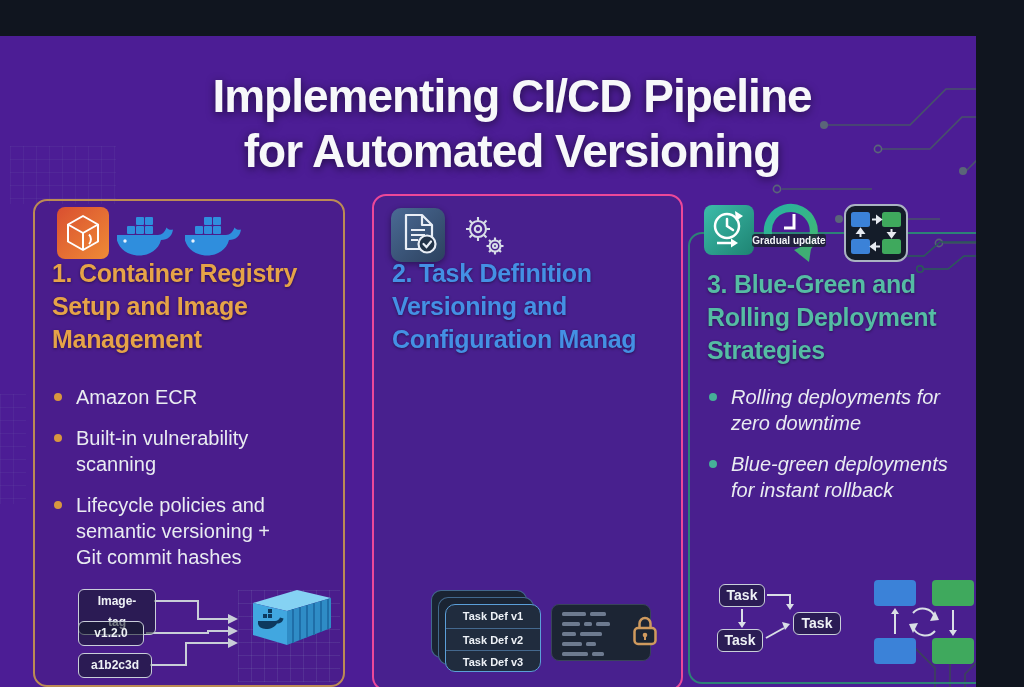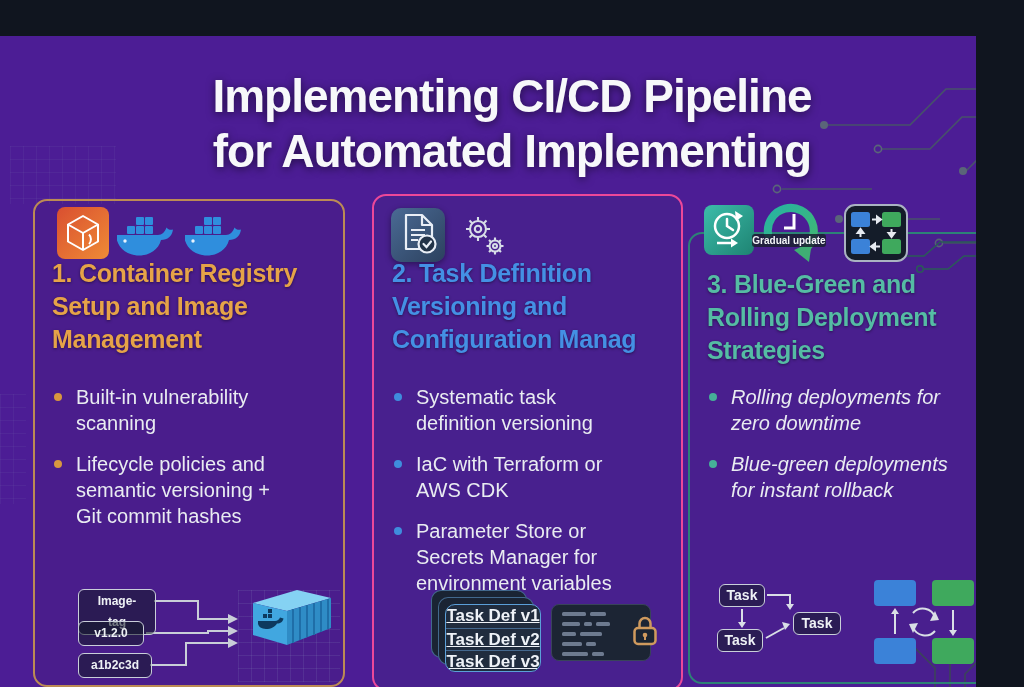--- a/index.html
+++ b/index.html
@@ -47,21 +47,21 @@
   .p2 .btext{width:225px;}
   .p3 .btext{width:232px;}
   
   .pill{position:absolute;border:1.5px solid #c9cfd9;border-radius:6px;background:rgba(18,26,38,.55);
     color:#eef1f5;font-weight:bold;font-size:12px;line-height:21px;padding:1px 10px;text-align:center;z-index:3;}
   
   .stack-ghost{position:absolute;width:96px;height:68px;border:1.5px solid rgba(100,160,215,.55);
     border-radius:10px;background:#1a2433;z-index:1;}
   .stack{position:absolute;width:96px;height:68px;border:1.8px solid #5b9fd8;border-radius:10px;
     background:#202c3e;z-index:2;overflow:hidden;}
-  .stack .row{height:22.6px;text-align:center;font-size:17px;font-weight:bold;color:#eef2f7;line-height:22px;text-decoration:underline;}
+  .stack .row{height:22.6px;text-align:center;font-size:11px;font-weight:bold;color:#eef2f7;line-height:22px;}
   .stack .row + .row{border-top:1px solid #44688e;}
   .codebox{position:absolute;width:100px;height:57px;border:1px solid #39445a;border-radius:8px;background:#1c2534;z-index:1;}
   
   .sq{position:absolute;width:42px;height:26px;border-radius:4px;z-index:3;}
   .sq.blue{background:#3b82d8;}
   .sq.green{background:#3fa95d;}
   .gradual-caption{position:absolute;width:74px;text-align:center;font-size:10px;line-height:13px;
     font-weight:bold;color:#f2f4f7;background:rgba(26,33,48,.85);border-radius:3px;z-index:4;}
   svg{display:block;}
 </style>
@@ -112,21 +112,21 @@
     </g>
     <circle cx="52" cy="19" r="3.4" fill="none" stroke="#3c4758" stroke-width="1.5"></circle>
     <circle cx="135" cy="29" r="3.4" fill="none" stroke="#3c4758" stroke-width="1.5"></circle>
     <circle cx="9" cy="72" r="3.4" fill="none" stroke="#3c4758" stroke-width="1.5"></circle>
   </svg>
 
   <div class="bottom-strip"></div>
 
   <div class="title">
     <div>Implementing CI/CD Pipeline</div>
-    <div>for Automated Implementing</div>
+    <div>for Automated Versioning</div>
   </div>
 
   <section class="panel p1">
 
     <div class="icon icon-sq" style="left:22px;top:6px;width:52px;height:52px;border-radius:8px;background:linear-gradient(135deg,#d94f30,#ef8b36);">
       <svg width="52" height="52" viewBox="0 0 52 52">
         <g stroke="#fff" stroke-width="2" fill="none" stroke-linejoin="round">
           <path d="M26 9 L41 17.5 V34.5 L26 43 L11 34.5 V17.5 Z"></path>
           <path d="M11 17.5 L26 26 L41 17.5"></path>
           <path d="M26 26 V43"></path>
@@ -157,20 +157,24 @@
           <rect x="31" y="3" width="8" height="8" rx="1"></rect>
           <path d="M3 21 H44 C48 21 51 18 52.5 13.5 C54 15.5 56.5 16.3 59 15.5 C58.2 22 53.5 26 47 26 C44.5 35.5 36 41.5 25 41.5 C14 41.5 5.5 35 3 26.5 Z"></path>
         </g>
         <circle cx="11" cy="27" r="1.7" fill="#e8f4fd"></circle>
       </svg>
     </div>
 
     <h2 class="heading" style="left:17px;top:56px;width:290px;margin:0;">1. Container Registry Setup and Image Management</h2>
 
     <ul class="bullets" style="left:19px;top:183px;">
+      <li>
+          <span class="dot"></span>
+          <span class="btext">Amazon ECR</span>
+        </li>
       <li>
           <span class="dot"></span>
           <span class="btext">Built-in vulnerability scanning</span>
         </li>
       <li>
           <span class="dot"></span>
           <span class="btext">Lifecycle policies and semantic versioning + Git commit hashes</span>
         </li>
     </ul>
 
@@ -231,34 +235,20 @@
           <path d="M29.5 19 H33 M27 25 L29.5 27.5 M21 27.5 V31 M15 25 L12.5 27.5 M12.5 19 H9 M15 13 L12.5 10.5 M21 10.5 V7 M27 13 L29.5 10.5"></path>
           <circle cx="38" cy="36" r="5.5"></circle>
             <circle cx="38" cy="36" r="2"></circle>
           <path d="M43.5 36 H46.5 M38 41.5 V44.5 M32.5 36 H29.5 M38 30.5 V27.5 M41.9 39.9 L44 42 M34.1 39.9 L32 42 M34.1 32.1 L32 30 M41.9 32.1 L44 30"></path>
         </g>
       </svg>
     </div>
 
     <h2 class="heading" style="left:18px;top:61px;width:292px;margin:0;">2. Task Definition Versioning and Configuration Manag</h2>
 
-    <ul class="bullets" style="left:20px;top:188px;">
-      <li>
-          <span class="dot"></span>
-          <span class="btext">Systematic task definition versioning</span>
-        </li>
-      <li>
-          <span class="dot"></span>
-          <span class="btext">IaC with Terraform or AWS CDK</span>
-        </li>
-      <li>
-          <span class="dot"></span>
-          <span class="btext">Parameter Store or Secrets Manager for environment variables</span>
-        </li>
-    </ul>
 
     <div class="stack-ghost" style="left:57px;top:394px;"></div>
     <div class="stack-ghost" style="left:64px;top:401px;"></div>
     <div class="stack" style="left:71px;top:408px;">
       <div class="row">Task Def v1</div>
       <div class="row">Task Def v2</div>
       <div class="row">Task Def v3</div>
     </div>
     <div class="codebox" style="left:177px;top:408px;">
       <svg width="100" height="57" viewBox="0 0 100 57">

